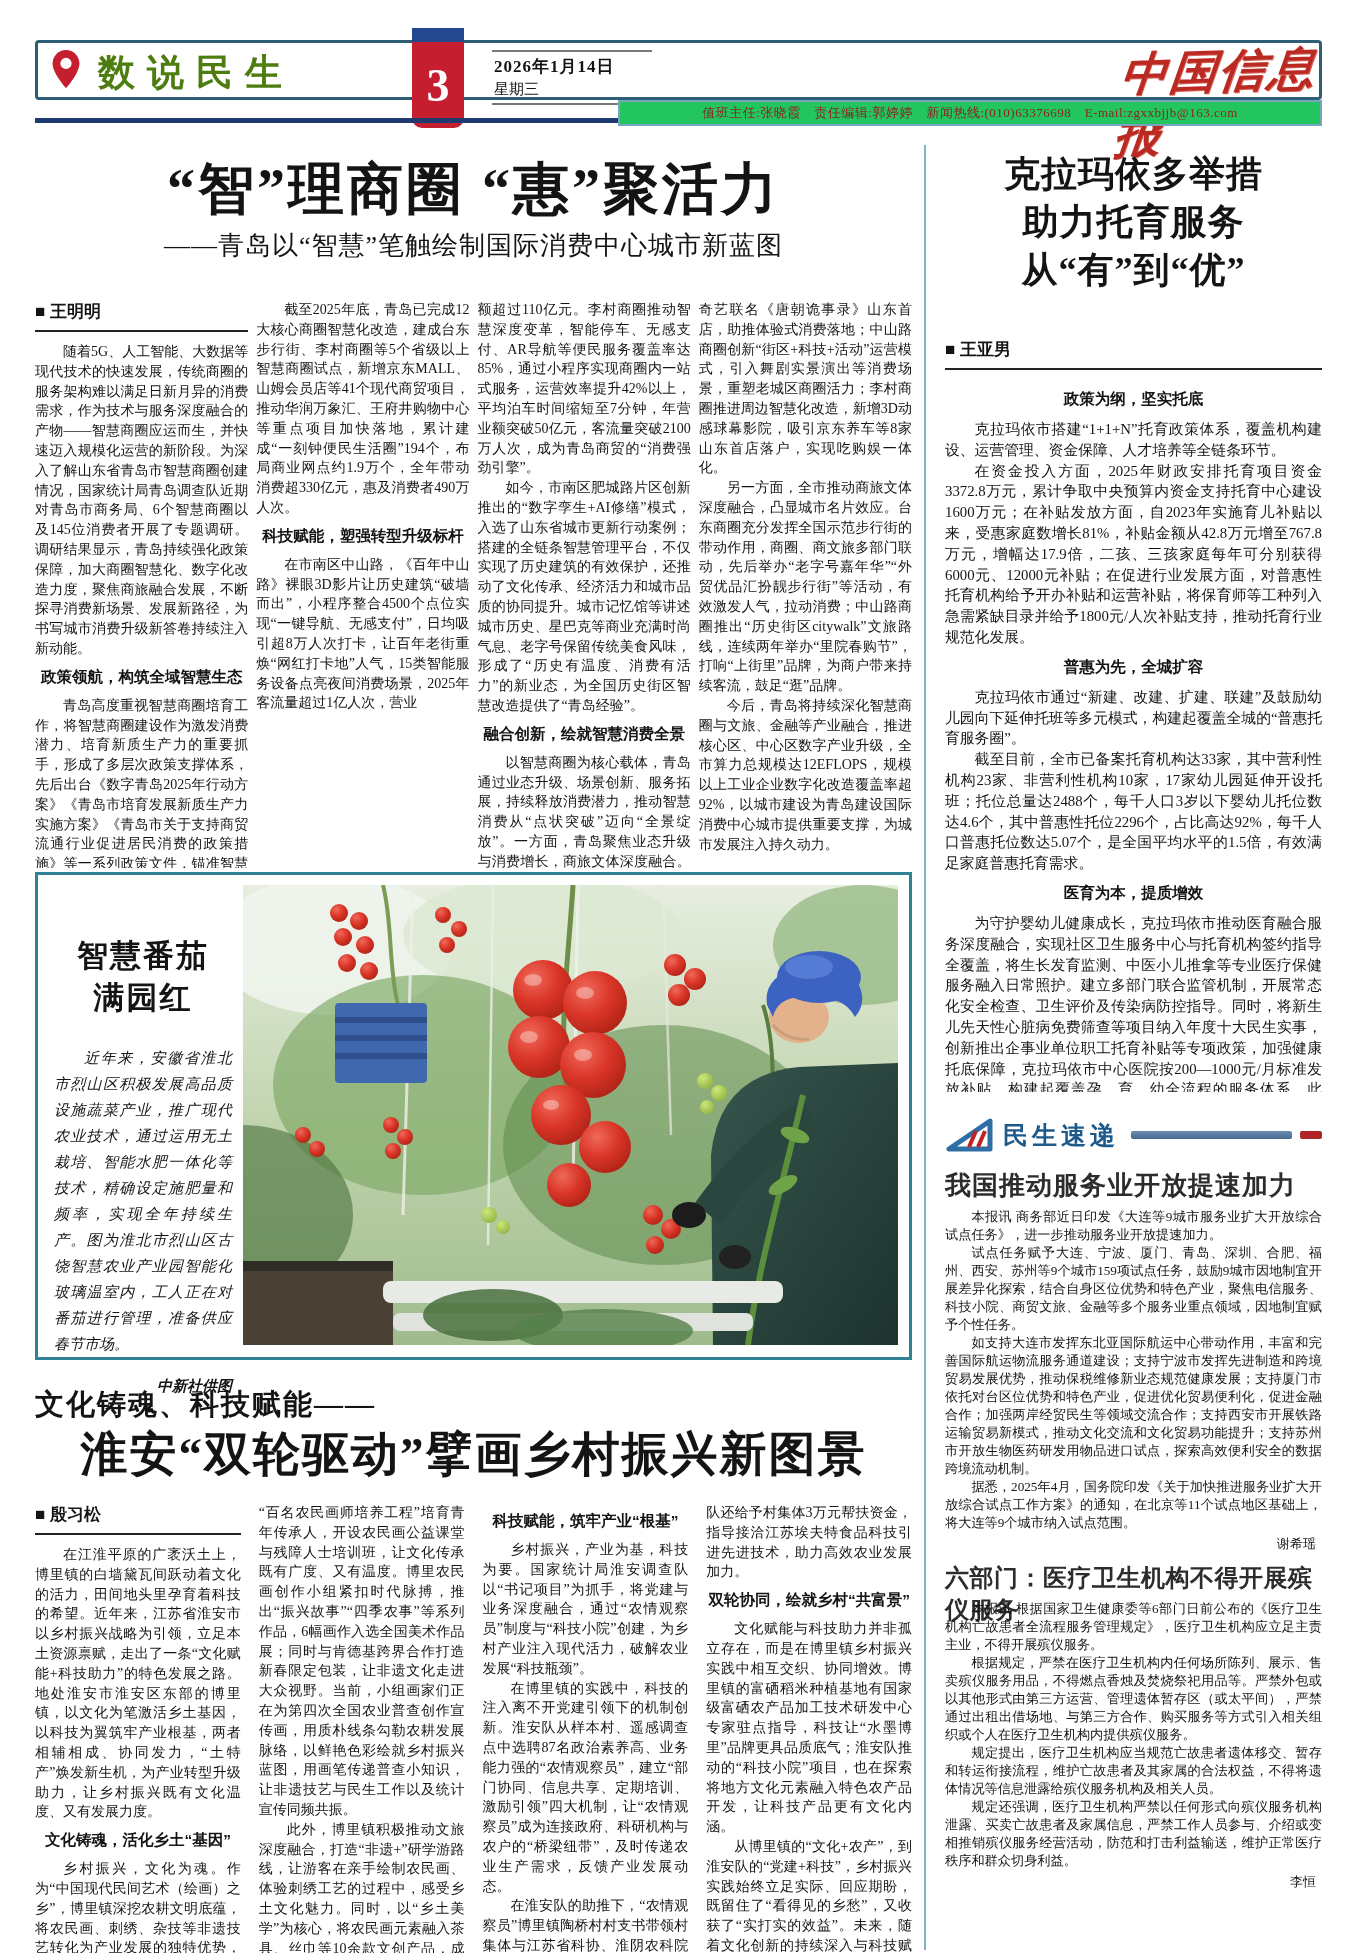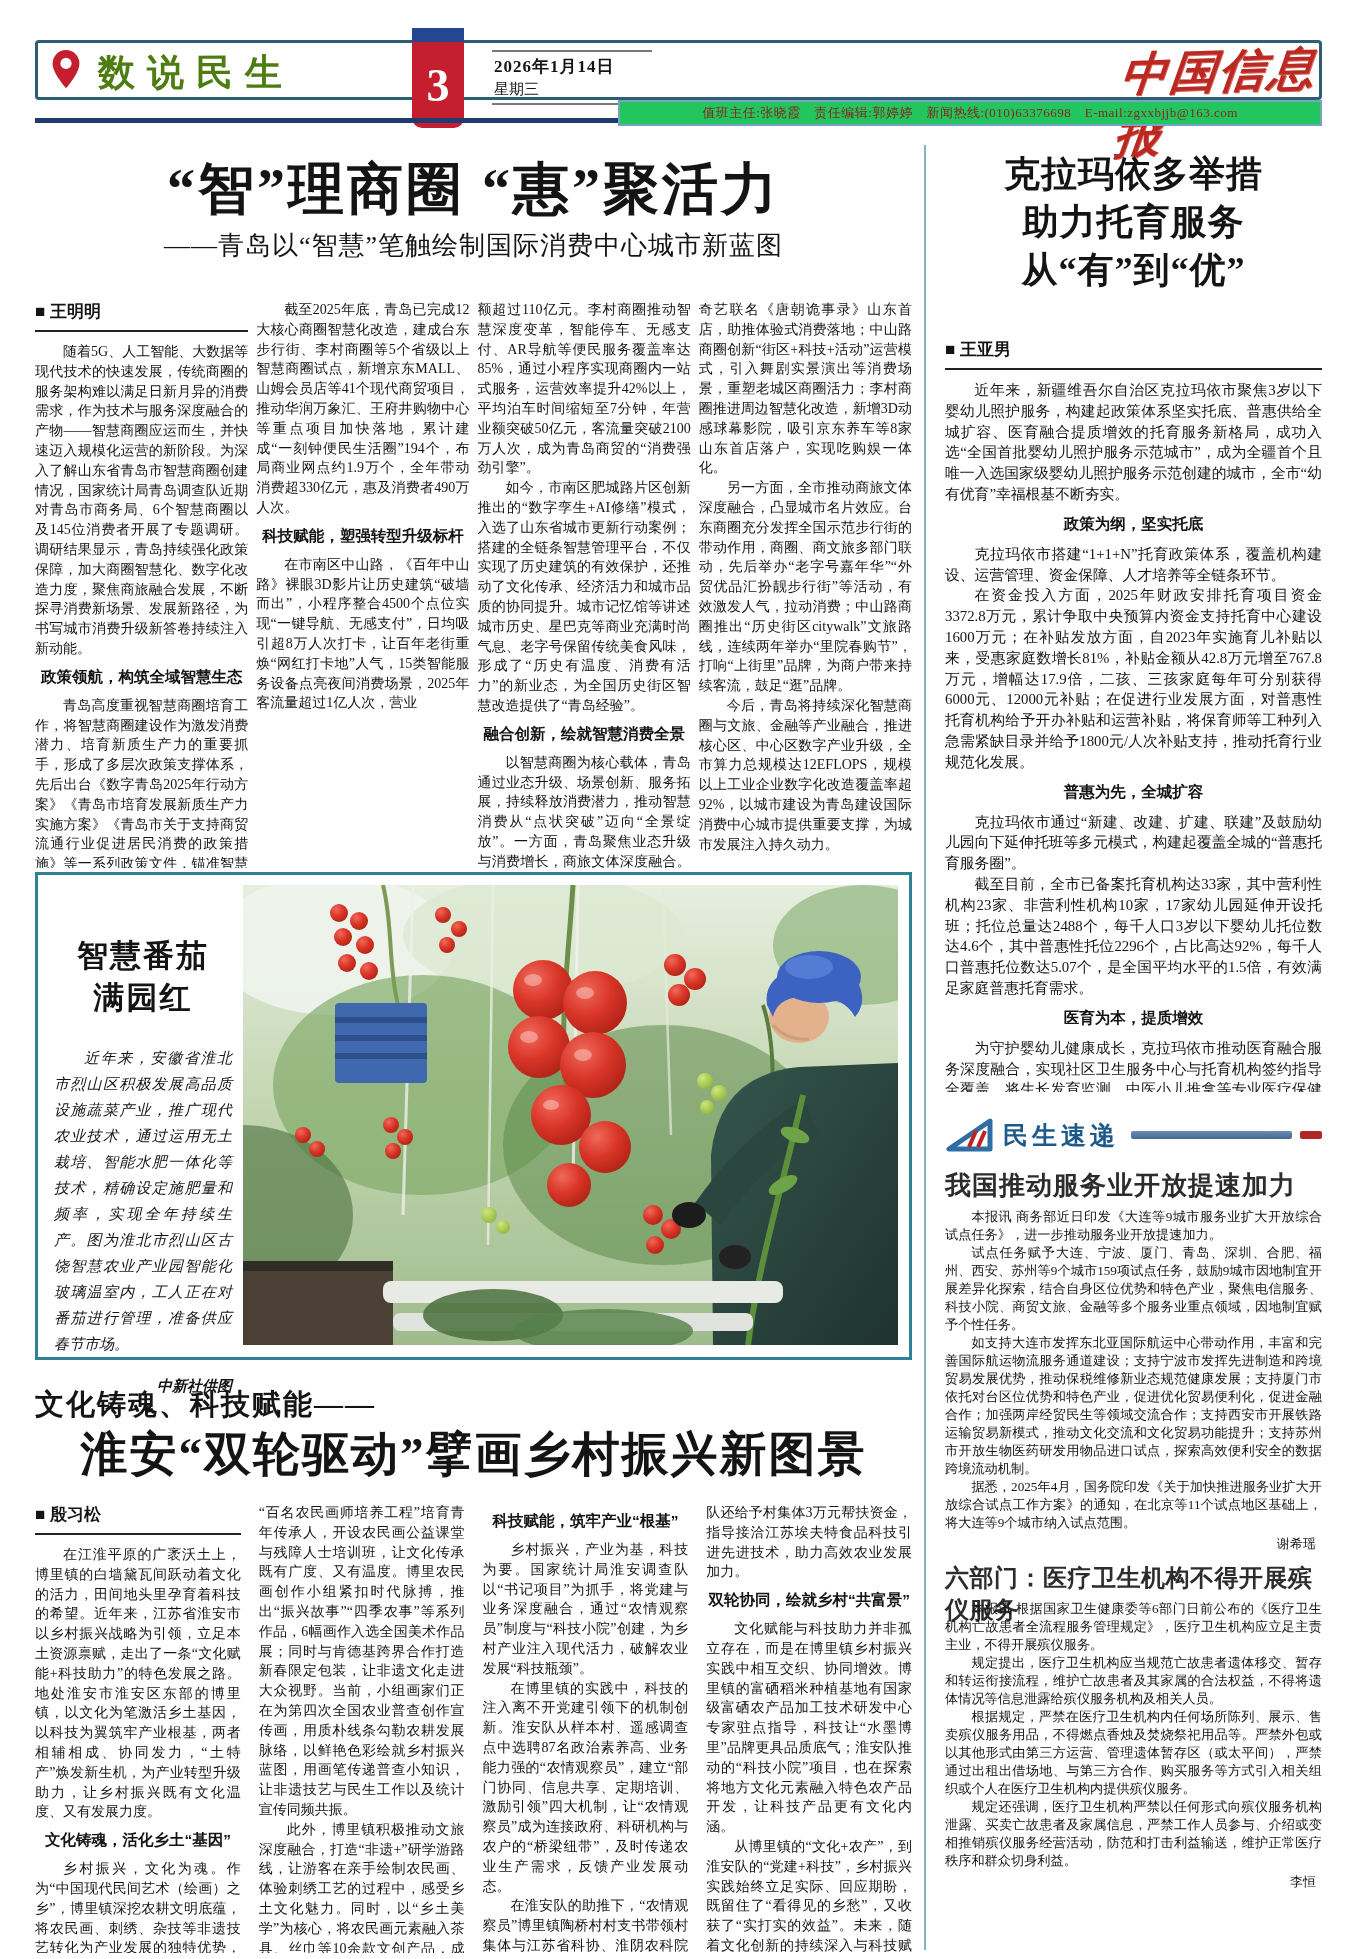--- a/index.html
+++ b/index.html
@@ -305,21 +305,20 @@
   </div>
 </div>
 
 <div class="abs right-zone">
   <div class="r-headline">
     <div>克拉玛依多举措</div>
     <div>助力托育服务从“有”到“优”</div>
   </div>
   <div class="author-line r-author">■ 王亚男</div>
   <div class="r-body">
-      <div class="blk-p">近年来，新疆维吾尔自治区克拉玛依市聚焦3岁以下婴幼儿照护服务，构建起政策体系坚实托底、普惠供给全城扩容、医育融合提质增效的托育服务新格局，成功入选“全国首批婴幼儿照护服务示范城市”，成为全疆首个且唯一入选国家级婴幼儿照护服务示范创建的城市，全市“幼有优育”幸福根基不断夯实。</div>
       <div class="blk-h">政策为纲，坚实托底</div>
       <div class="blk-p">克拉玛依市搭建“1+1+N”托育政策体系，覆盖机构建设、运营管理、资金保障、人才培养等全链条环节。</div>
       <div class="blk-p">在资金投入方面，2025年财政安排托育项目资金3372.8万元，累计争取中央预算内资金支持托育中心建设1600万元；在补贴发放方面，自2023年实施育儿补贴以来，受惠家庭数增长81%，补贴金额从42.8万元增至767.8万元，增幅达17.9倍，二孩、三孩家庭每年可分别获得6000元、12000元补贴；在促进行业发展方面，对普惠性托育机构给予开办补贴和运营补贴，将保育师等工种列入急需紧缺目录并给予1800元/人次补贴支持，推动托育行业规范化发展。</div>
       <div class="blk-h">普惠为先，全城扩容</div>
       <div class="blk-p">克拉玛依市通过“新建、改建、扩建、联建”及鼓励幼儿园向下延伸托班等多元模式，构建起覆盖全城的“普惠托育服务圈”。</div>
       <div class="blk-p">截至目前，全市已备案托育机构达33家，其中营利性机构23家、非营利性机构10家，17家幼儿园延伸开设托班；托位总量达2488个，每千人口3岁以下婴幼儿托位数达4.6个，其中普惠性托位2296个，占比高达92%，每千人口普惠托位数达5.07个，是全国平均水平的1.5倍，有效满足家庭普惠托育需求。</div>
       <div class="blk-h">医育为本，提质增效</div>
       <div class="blk-p">为守护婴幼儿健康成长，克拉玛依市推动医育融合服务深度融合，实现社区卫生服务中心与托育机构签约指导全覆盖，将生长发育监测、中医小儿推拿等专业医疗保健服务融入日常照护。建立多部门联合监管机制，开展常态化安全检查、卫生评价及传染病防控指导。同时，将新生儿先天性心脏病免费筛查等项目纳入年度十大民生实事，创新推出企事业单位职工托育补贴等专项政策，加强健康托底保障，克拉玛依市中心医院按200—1000元/月标准发放补贴，构建起覆盖孕、育、幼全流程的服务体系。此外，托位指标向社区站点倾斜，推动托育服务从“有托”向“优托”升级。</div>
     </div>
 </div>
@@ -340,17 +339,17 @@
     <div class="blk-p">本报讯 商务部近日印发《大连等9城市服务业扩大开放综合试点任务》，进一步推动服务业开放提速加力。</div>
     <div class="blk-p">试点任务赋予大连、宁波、厦门、青岛、深圳、合肥、福州、西安、苏州等9个城市159项试点任务，鼓励9城市因地制宜开展差异化探索，结合自身区位优势和特色产业，聚焦电信服务、科技小院、商贸文旅、金融等多个服务业重点领域，因地制宜赋予个性任务。</div>
     <div class="blk-p">如支持大连市发挥东北亚国际航运中心带动作用，丰富和完善国际航运物流服务通道建设；支持宁波市发挥先进制造和跨境贸易发展优势，推动保税维修新业态规范健康发展；支持厦门市依托对台区位优势和特色产业，促进优化贸易便利化，促进金融合作；加强两岸经贸民生等领域交流合作；支持西安市开展铁路运输贸易新模式，推动文化交流和文化贸易功能提升；支持苏州市开放生物医药研发用物品进口试点，探索高效便利安全的数据跨境流动机制。</div>
     <div class="blk-p">据悉，2025年4月，国务院印发《关于加快推进服务业扩大开放综合试点工作方案》的通知，在北京等11个试点地区基础上，将大连等9个城市纳入试点范围。</div>
     <div class="blk-sign">谢希瑶</div>
   </div>
 
 <div class="abs brief-head brief2-head">六部门：医疗卫生机构不得开展殡仪服务</div>
 <div class="abs brief-body brief2-body">
     <div class="blk-p">本报讯 根据国家卫生健康委等6部门日前公布的《医疗卫生机构亡故患者全流程服务管理规定》，医疗卫生机构应立足主责主业，不得开展殡仪服务。</div>
+    <div class="blk-p">根据规定，严禁在医疗卫生机构内任何场所陈列、展示、售卖殡仪服务用品，不得燃点香烛及焚烧祭祀用品等。严禁外包或以其他形式由第三方运营、管理遗体暂存区（或太平间），严禁通过出租出借场地、与第三方合作、购买服务等方式引入相关组织或个人在医疗卫生机构内提供殡仪服务。</div>
     <div class="blk-p">规定提出，医疗卫生机构应当规范亡故患者遗体移交、暂存和转运衔接流程，维护亡故患者及其家属的合法权益，不得将遗体情况等信息泄露给殡仪服务机构及相关人员。</div>
-    <div class="blk-p">根据规定，严禁在医疗卫生机构内任何场所陈列、展示、售卖殡仪服务用品，不得燃点香烛及焚烧祭祀用品等。严禁外包或以其他形式由第三方运营、管理遗体暂存区（或太平间），严禁通过出租出借场地、与第三方合作、购买服务等方式引入相关组织或个人在医疗卫生机构内提供殡仪服务。</div>
     <div class="blk-p">规定还强调，医疗卫生机构严禁以任何形式向殡仪服务机构泄露、买卖亡故患者及家属信息，严禁工作人员参与、介绍或变相推销殡仪服务经营活动，防范和打击利益输送，维护正常医疗秩序和群众切身利益。</div>
     <div class="blk-sign">李恒</div>
   </div>
 
 </body></html>

